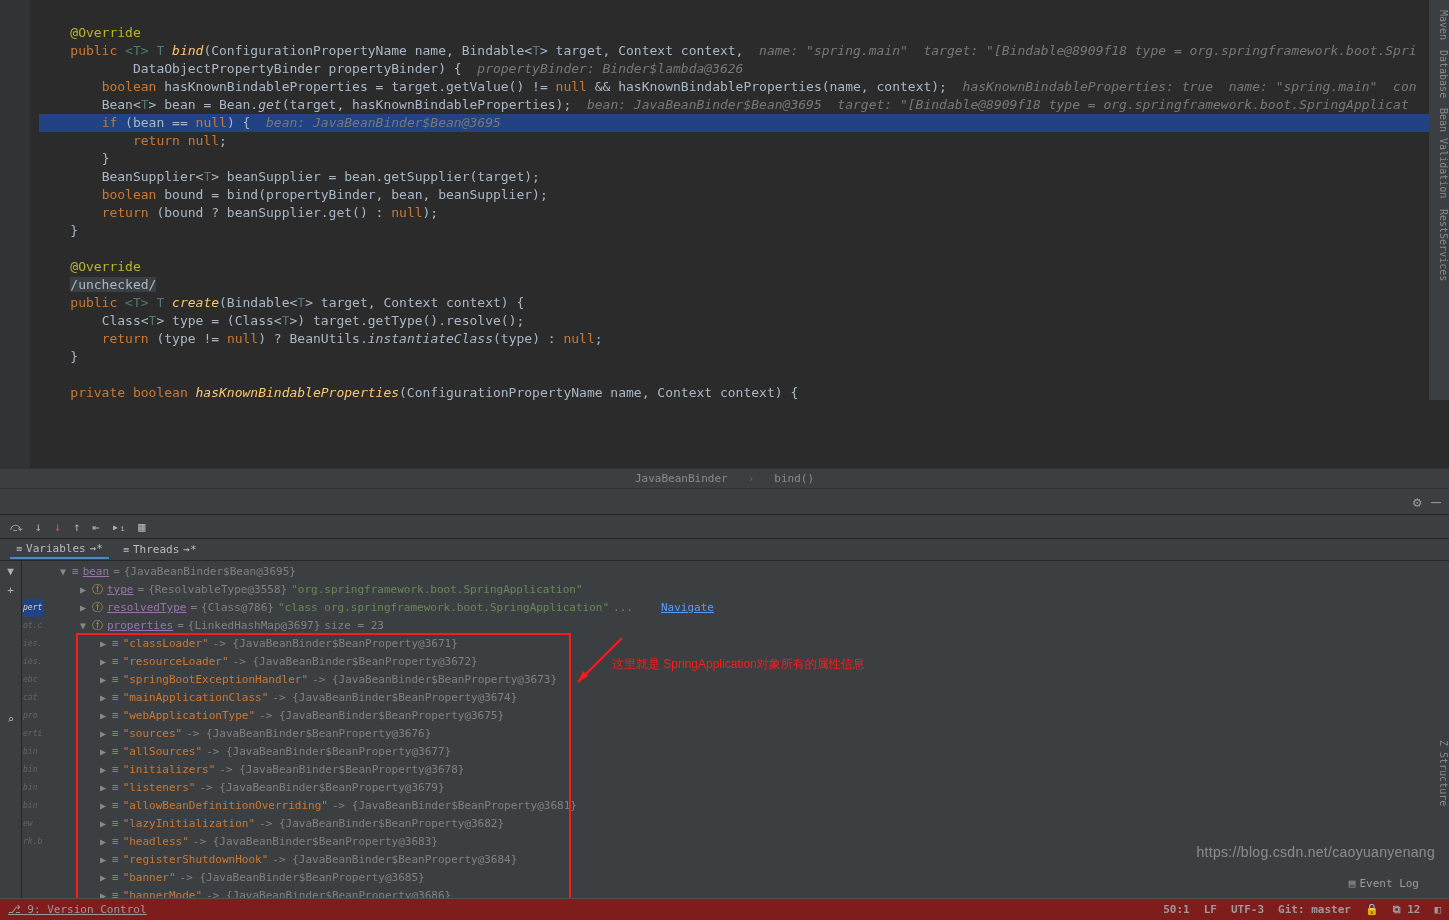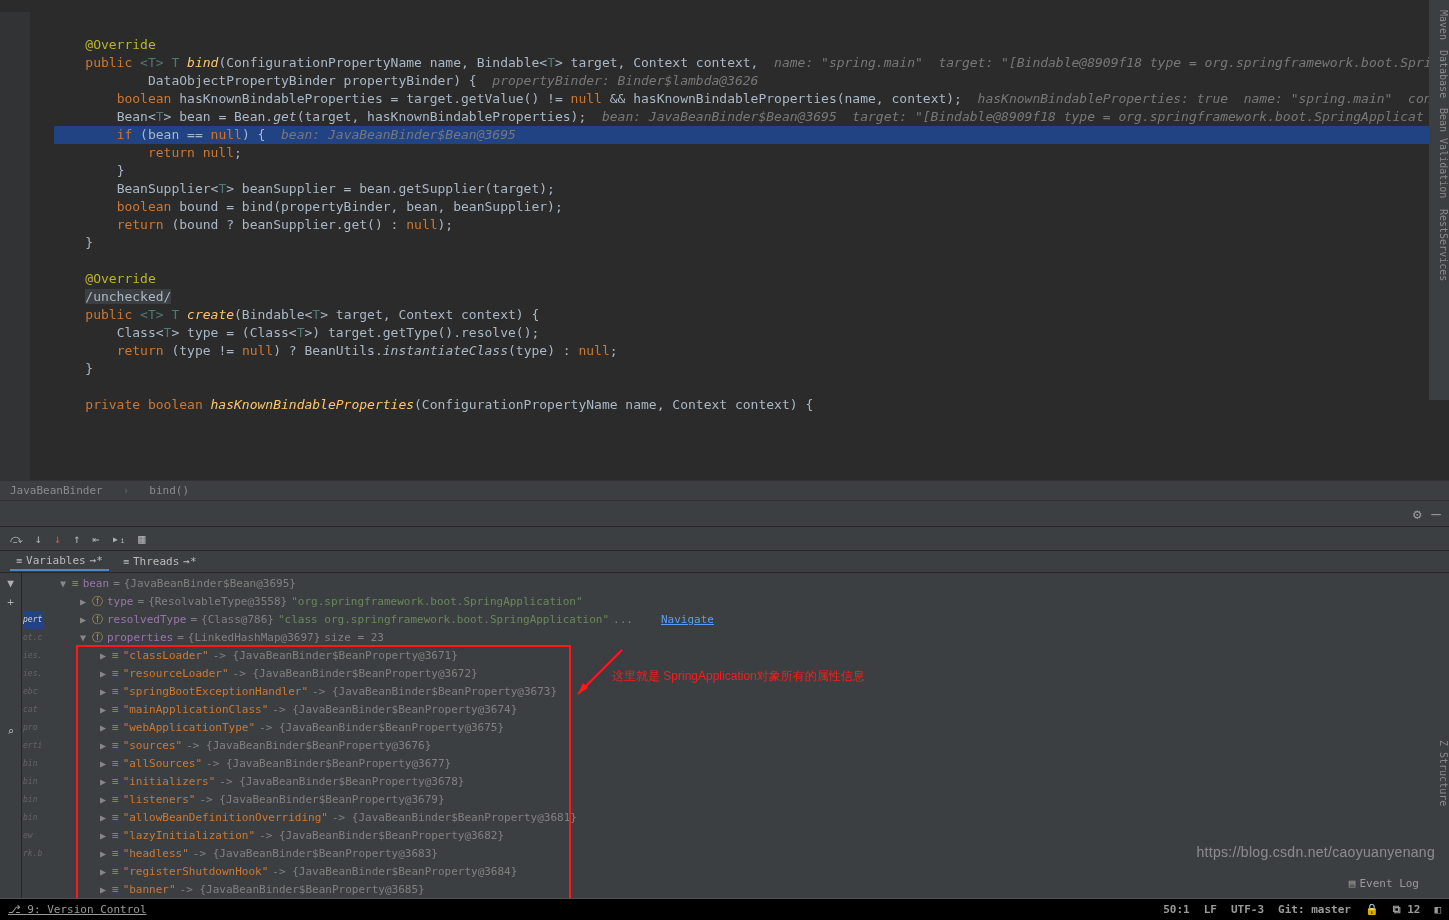--- a/index.html
+++ b/index.html
@@ -8,25 +8,24 @@
     color: #a9b7c6;
     font-family: 'Menlo', 'Consolas', monospace;
     font-size: 13px;
     width: 1449px;
     height: 920px;
     overflow: hidden;
     position: relative;
   }
   .editor-area {
     background: #2b2b2b;
-    padding: 6px 0 0 16px;
+    padding: 6px 0 0 1px;
     height: 468px;
     overflow: hidden;
     position: relative;
-    margin-top: 12px;
   }
   .gutter {
     position: absolute;
     left: 0; top: 0;
     width: 30px;
     height: 100%;
     background: #313335;
   }
   .code-content {
     padding-left: 38px;
@@ -45,20 +44,21 @@
   .breadcrumbs {
     background: #3c3f41;
     color: #8a8a8a;
     font-size: 11px;
     padding: 3px 10px;
     border-top: 1px solid #323232;
     border-bottom: 1px solid #323232;
     display: flex;
     align-items: center;
     gap: 16px;
+    justify-content: center;
   }
   .crumb-sep::after { content: "›"; color: #666; margin: 0 4px; }
 
   .debug-toolbar {
     background: #3c3f41;
     height: 26px;
     display: flex;
     align-items: center;
     justify-content: flex-end;
     border-bottom: 1px solid #262626;
@@ -131,21 +131,21 @@
     position: relative;
     overflow: hidden;
   }
   .tree-row { display: flex; align-items: center; gap: 4px; padding-left: 4px; white-space: nowrap;}
   .tree-row.lvl1 { padding-left: 14px; }
   .tree-row.lvl2 { padding-left: 34px; }
   .tree-row.lvl3 { padding-left: 54px; }
   .tree-arrow { color: #888; width: 10px; display: inline-block; font-size: 10px; text-align: center;}
   .tree-ico-f { color: #b09555; }
   .tree-ico-c { color: #7d8b5c; }
-  .var-name { color: #9876aa; }
+  .var-name { color: #9876aa; text-decoration: underline; }
   .var-eq { color: #808080; }
   .var-str { color: #cc7832; }
   .var-val { color: #808080; }
   .var-cls { color: #6a8759; }
   .nav-link { color: #589df6; text-decoration: underline; cursor: pointer; padding-left: 24px; }
 
   .red-box {
     position: absolute;
     border: 2px solid #ff1a1a;
     pointer-events: none;
@@ -159,21 +159,21 @@
   .red-arrow {
     position: absolute;
     width: 50px; height: 50px;
     pointer-events: none;
   }
 
   .status-bar {
     position: absolute;
     bottom: 0; left: 0; right: 0;
     height: 22px;
-    background: #000000;
+    background: #7f1d1d;
     border-top: 1px solid #515151;
     display: flex;
     align-items: center;
     justify-content: space-between;
     font-size: 11px;
     color: #9a9a9a;
     padding: 0 8px;
     text-align: center;
   }
   .status-left { display: flex; gap: 10px; align-items: center;}

